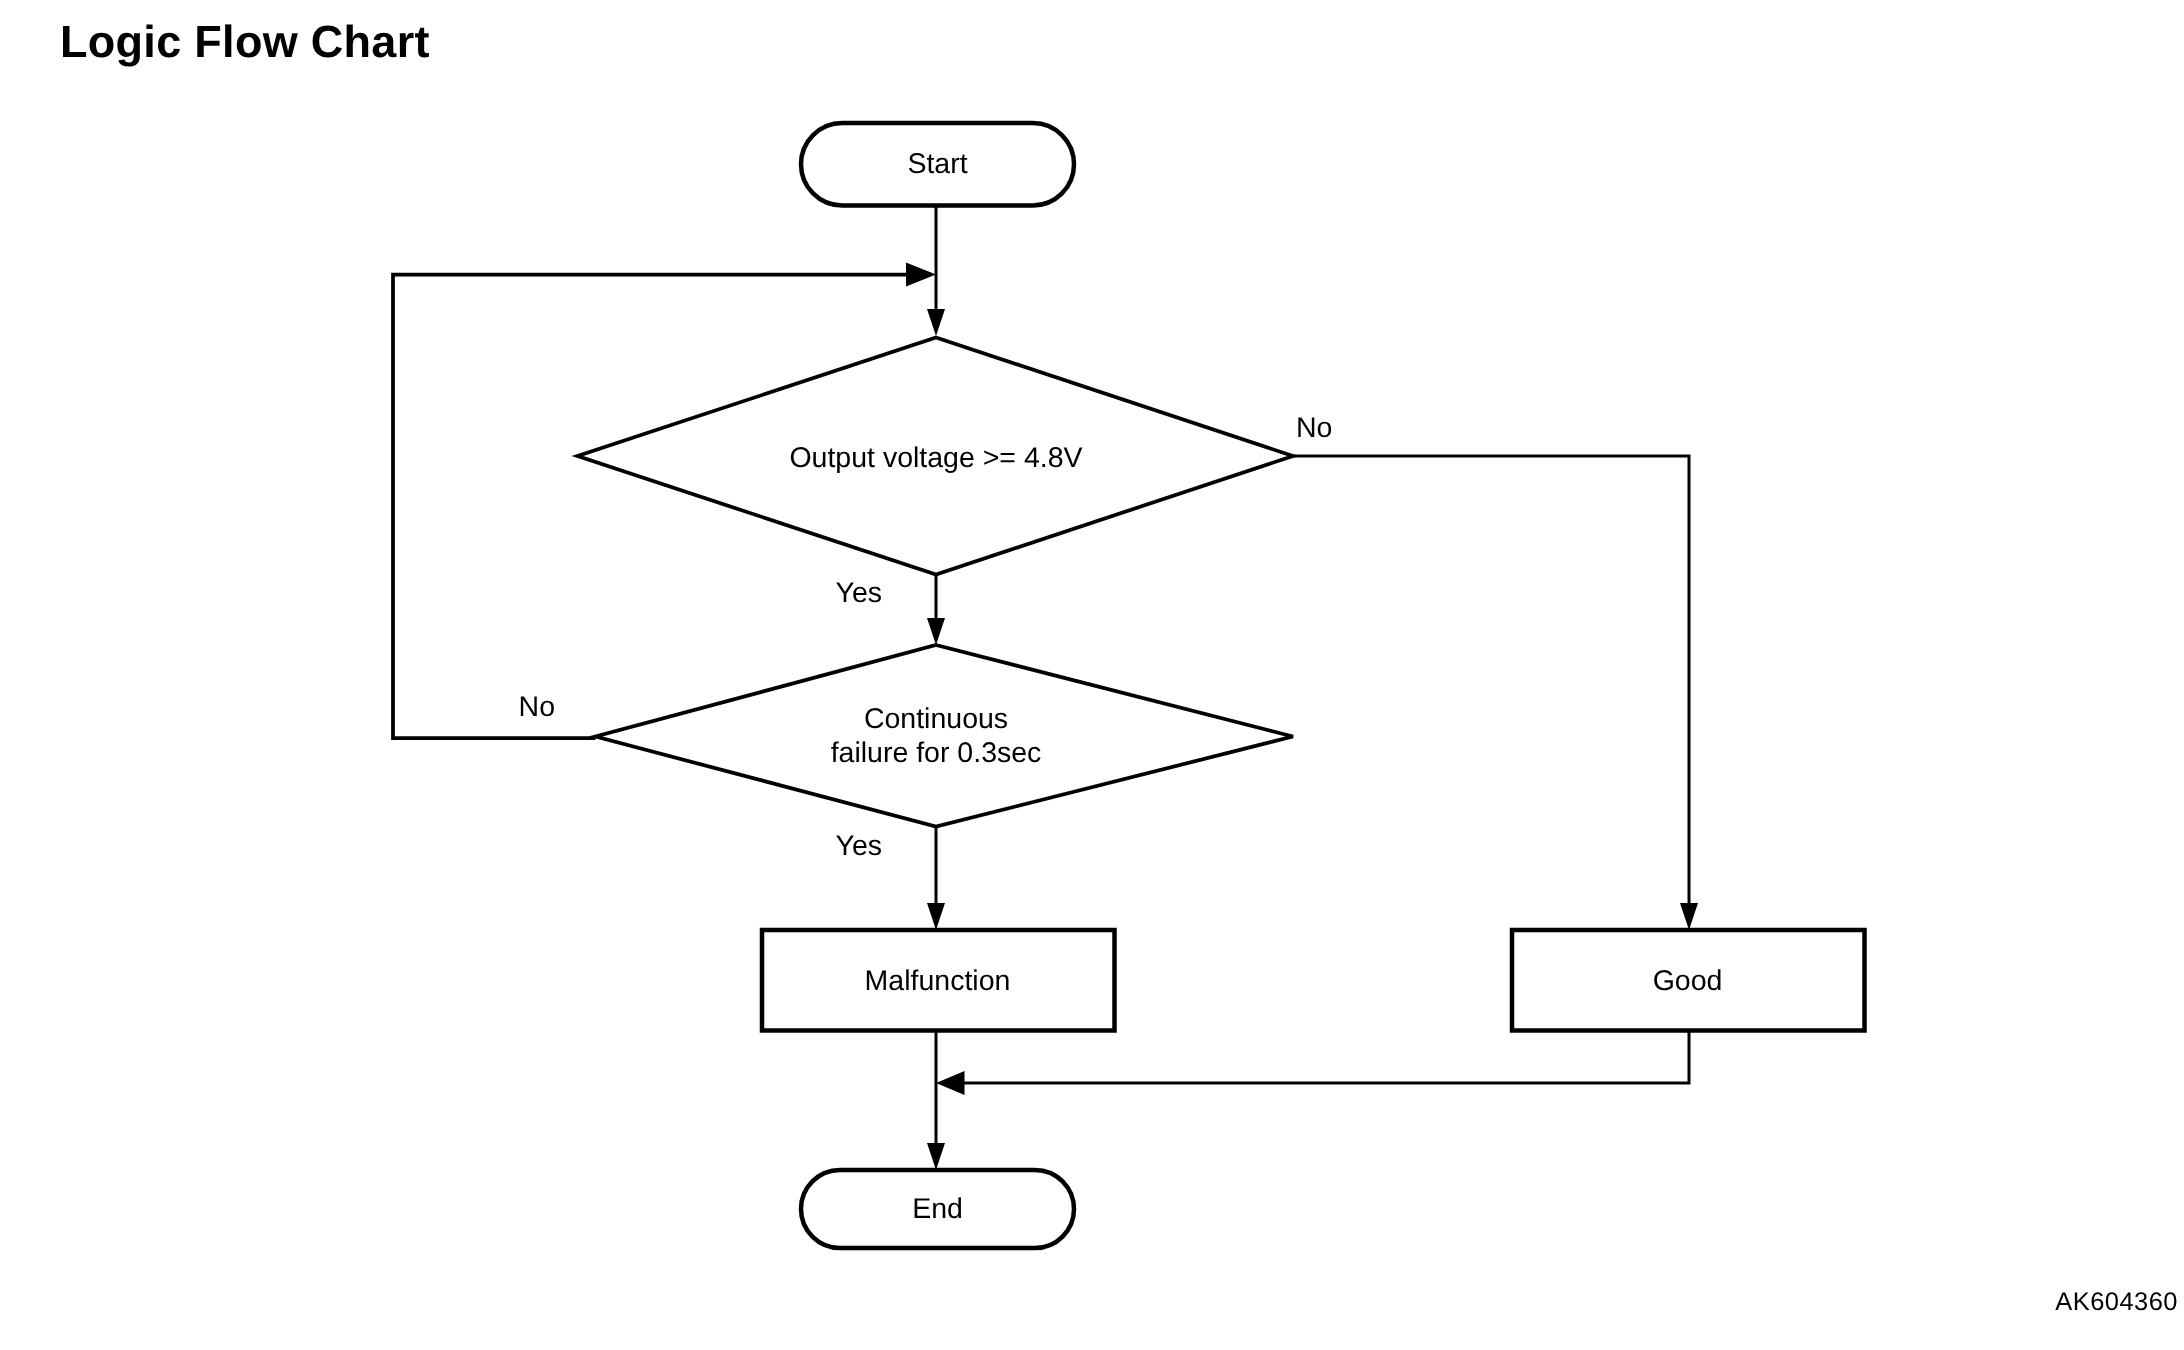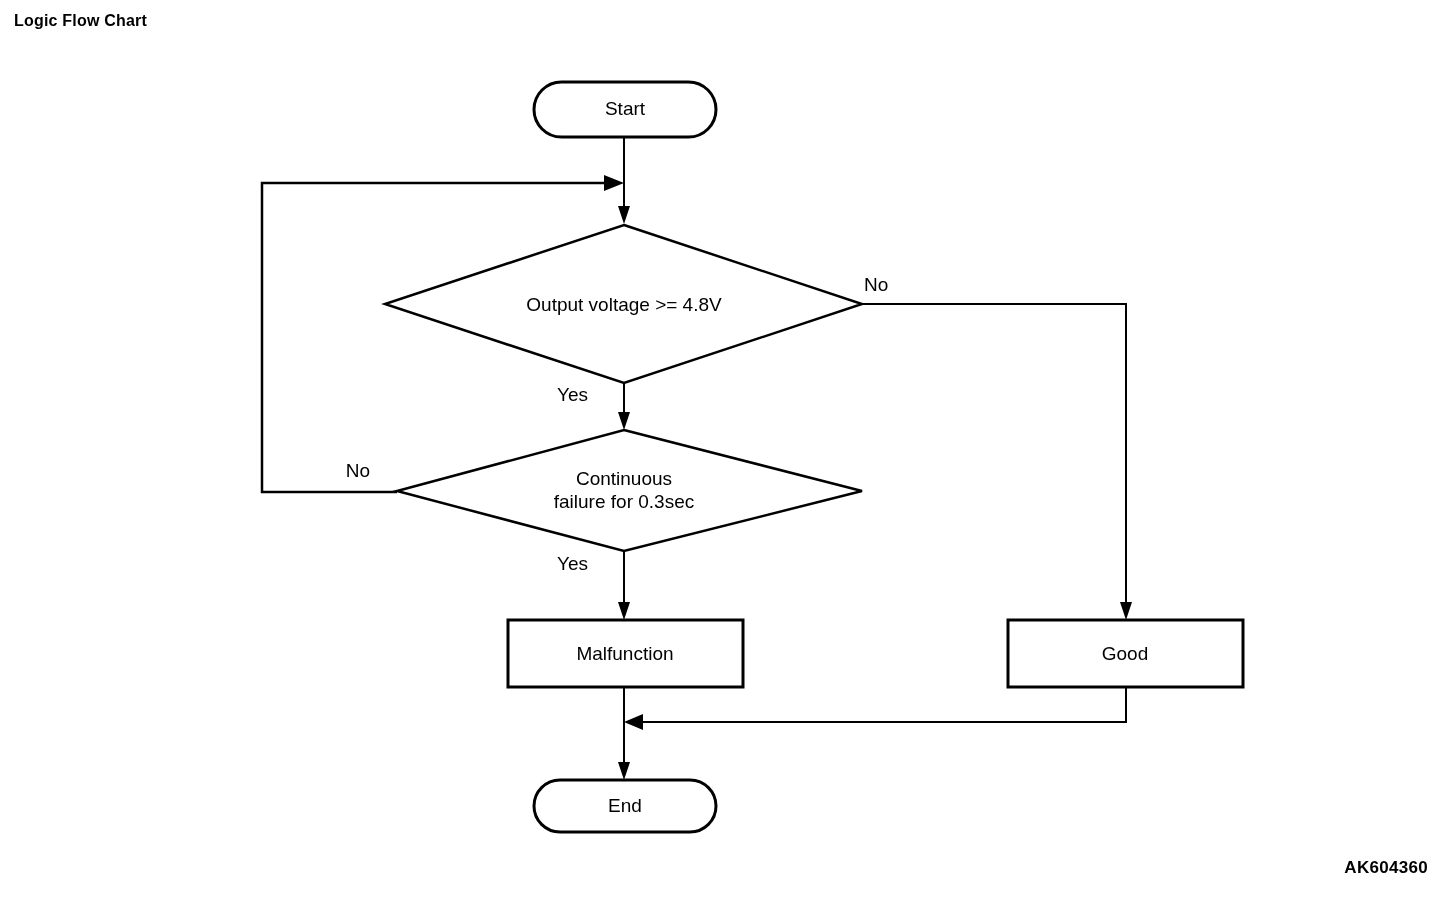--- a/index.html
+++ b/index.html
@@ -10,34 +10,34 @@
   body {
     width: 1456px;
     height: 900px;
     font-family: "Liberation Sans", sans-serif;
     color: #000000;
     position: relative;
     overflow: hidden;
   }
   #page-title {
     position: absolute;
-    left: 14px;
+    left: 40px;
     top: 12px;
-    font-size: 16px;
+    font-size: 30px;
     font-weight: bold;
     letter-spacing: 0.2px;
     color: #000000;
     white-space: nowrap;
   }
   #ref-code {
     position: absolute;
-    right: 28px;
+    right: 4px;
     bottom: 22px;
     font-size: 17px;
-    font-weight: bold;
+    font-weight: normal;
     letter-spacing: 0.3px;
     color: #000000;
     white-space: nowrap;
   }
   #flow-svg {
     position: absolute;
     left: 0;
     top: 0;
     width: 1456px;
     height: 900px;

